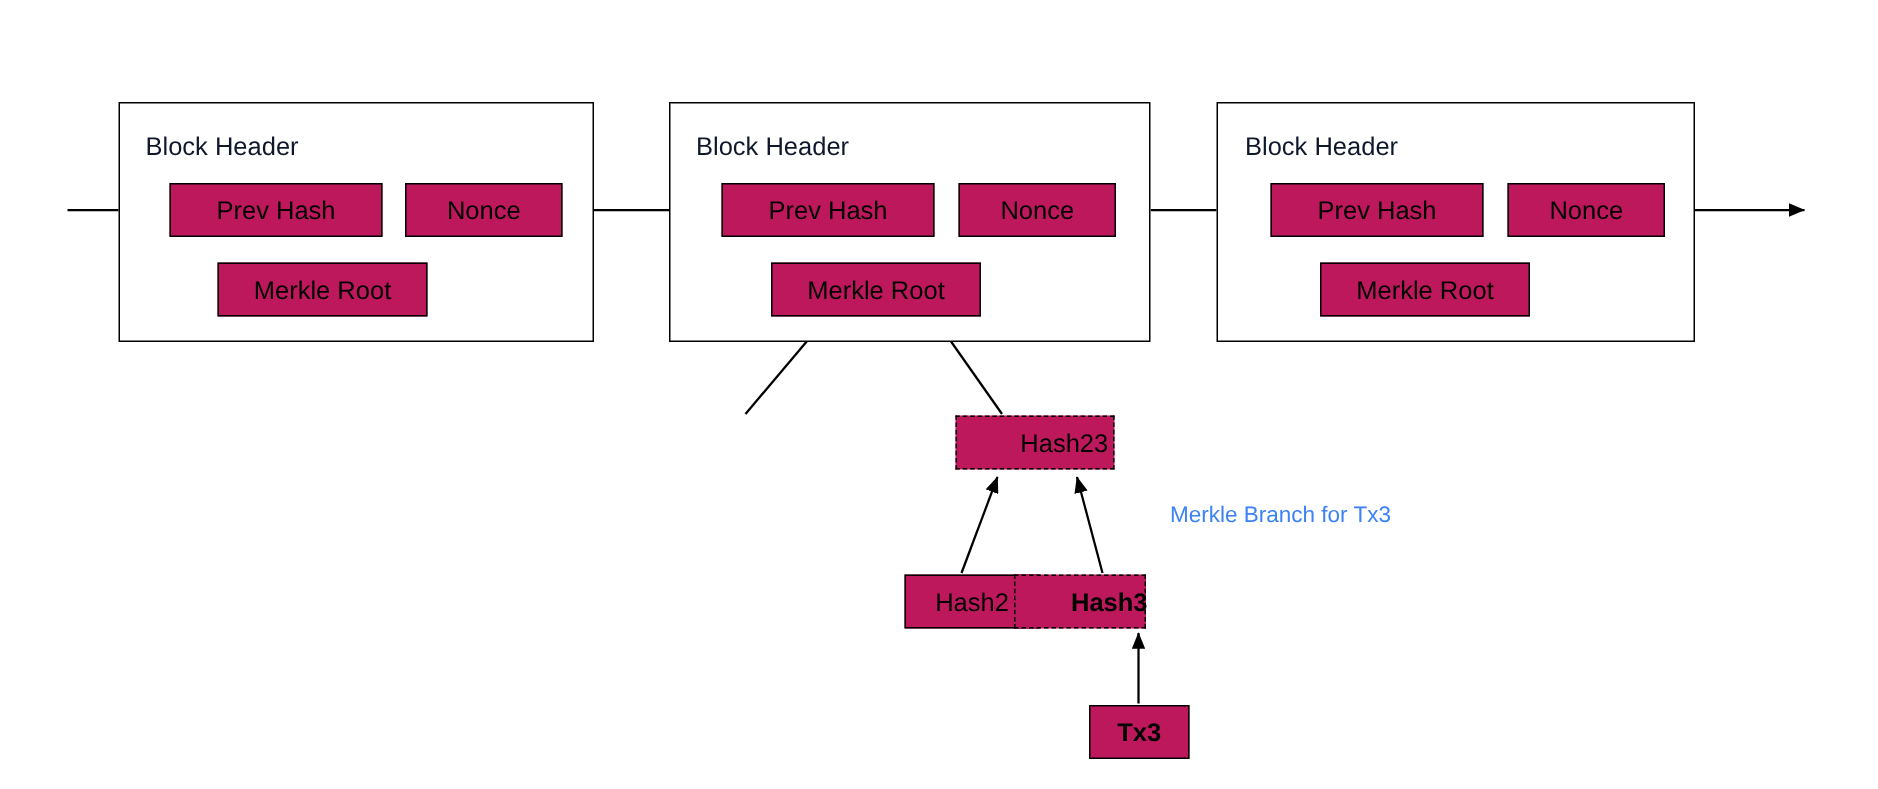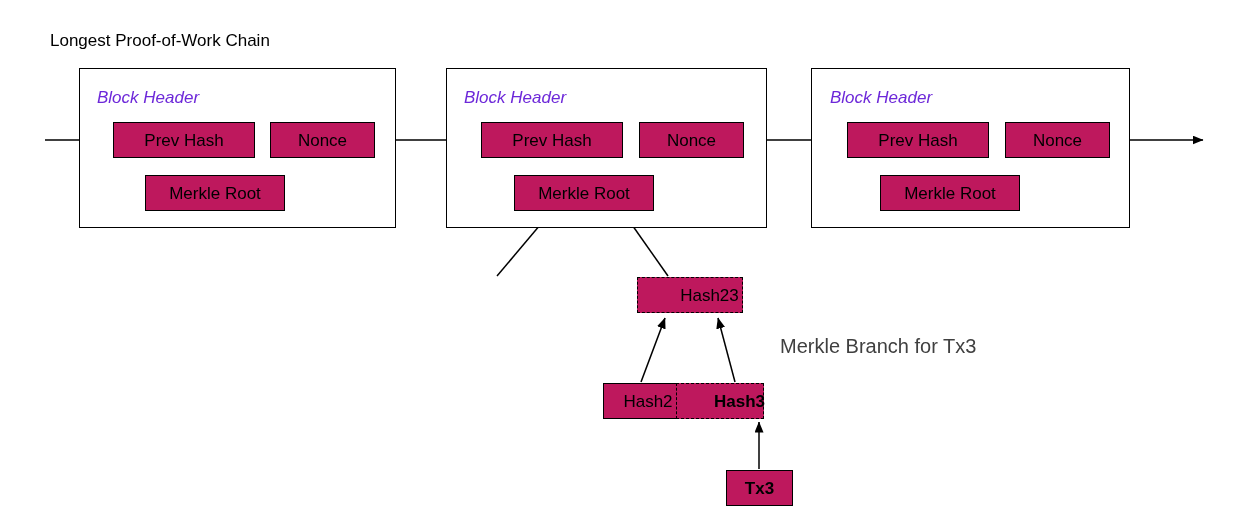--- a/index.html
+++ b/index.html
@@ -48,43 +48,41 @@
   .hash-box-solid {
     border: 1.4px solid #000000;
   }
   .hash-box-dashed {
     border: 1.6px dashed #000000;
     padding-left: 39px;
   }
   .block-label {
     position: absolute;
     font-size: 17px;
-    color: #6d28d9;
+    color: #0f172a;
     white-space: nowrap;
-    font-style: italic;
   }
   .plain-label {
     position: absolute;
-    font-size: 20px;
-    color: #404040;
+    font-size: 15px;
+    color: #3b82f6;
     white-space: nowrap;
   }
   .title-label {
     position: absolute;
     font-size: 17px;
     color: #000000;
     white-space: nowrap;
   }
 </style>
 </head>
 <body>
 
 <div id="stage">
 
-  <div class="title-label" style="left:50px; top:31px;">Longest Proof-of-Work Chain</div>
 
   <svg class="svg-layer" viewBox="0 0 1252 526">
     <defs>
       <marker id="arrowhead" markerWidth="11" markerHeight="9" refX="10.5" refY="4.5" orient="auto" markerUnits="userSpaceOnUse">
         <path d="M0,0 L11,4.5 L0,9 z" fill="#000000"></path>
       </marker>
     </defs>
 
     <line x1="45" y1="140" x2="113" y2="140" stroke="#000000" stroke-width="1.5" marker-end="url(#arrowhead)"></line>
 

